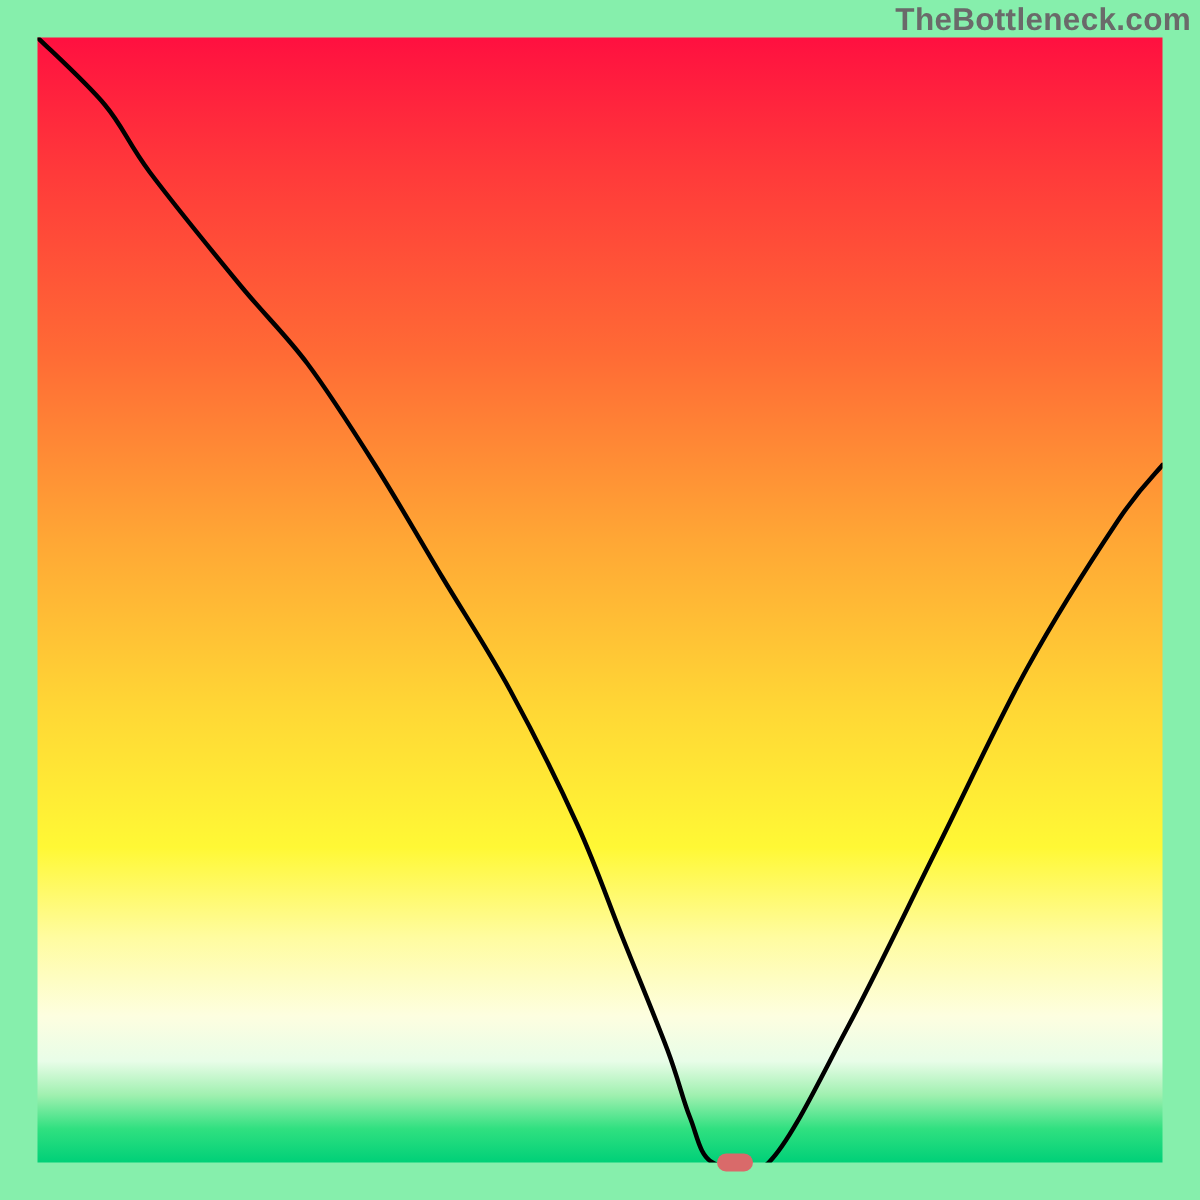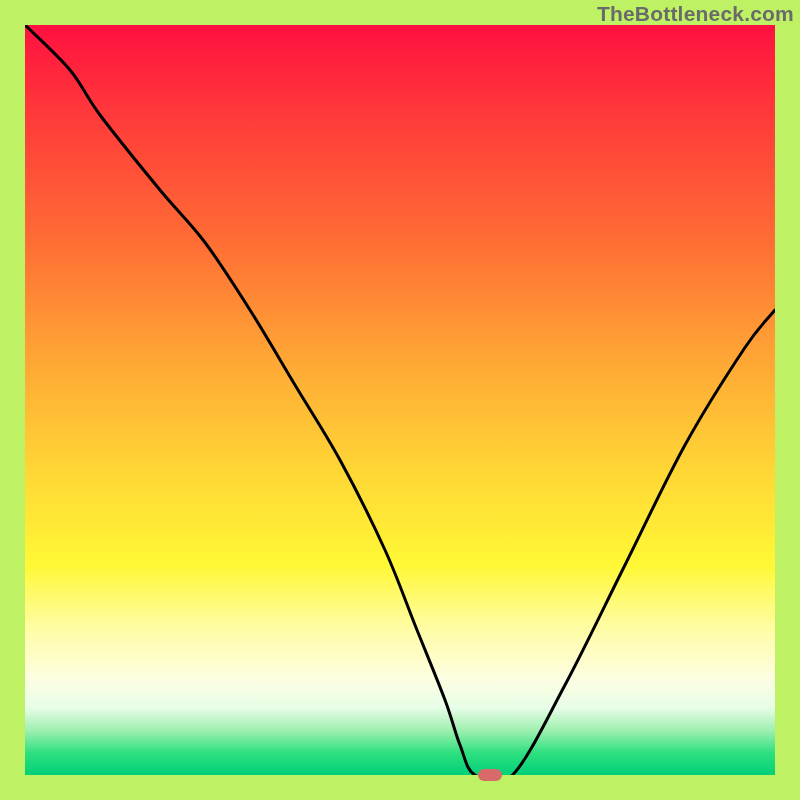--- a/index.html
+++ b/index.html
@@ -1,21 +1,21 @@
 <!DOCTYPE html>
 <html><head>
 <meta charset="utf-8">
 <style>
   * { margin: 0; padding: 0; box-sizing: border-box; }
   html, body { width: 800px; height: 800px; overflow: hidden; background: #000; }
   .chart-container {
     position: relative;
     width: 800px;
     height: 800px;
-    background: #bef264;
+    background: #86efac;
   }
   .plot-area {
     position: absolute;
     left: 25px;
     top: 25px;
     width: 750px;
     height: 750px;
     background: linear-gradient(to bottom,
       #ff1040 0%,
       #ff3a3a 12%,

